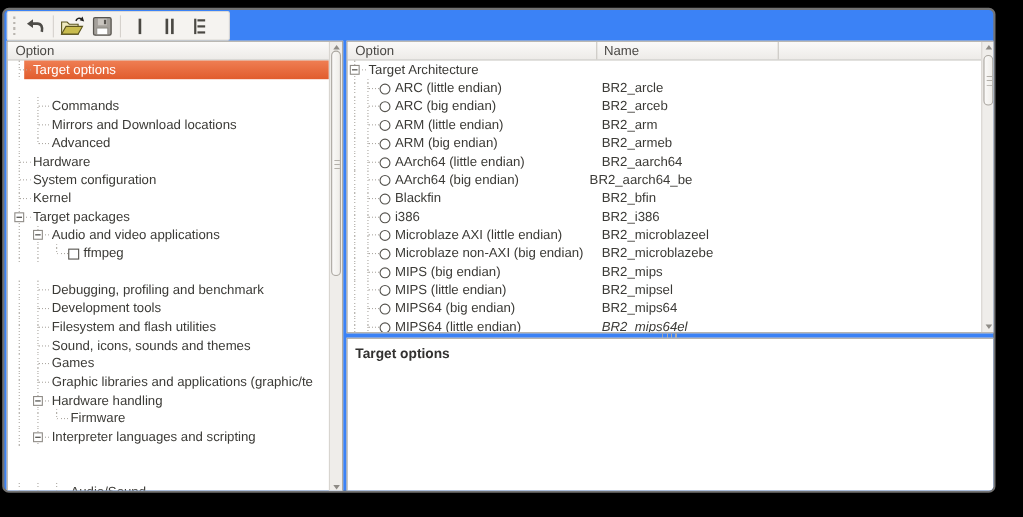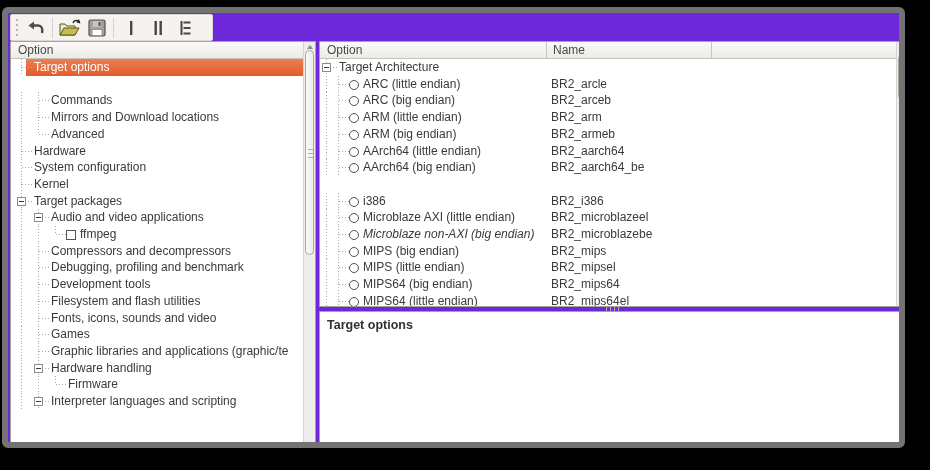--- a/index.html
+++ b/index.html
@@ -1,19 +1,19 @@
 <!DOCTYPE html>
 <html><head>
 <meta charset="utf-8">
 <style>
   * { margin:0; padding:0; box-sizing:border-box; }
   html,body { width:930px; height:470px; background:#000; overflow:hidden;
               font-family:"Liberation Sans", sans-serif; }
   #window { position:absolute; left:2px; top:7px; width:903px; height:441px;
-            background:#6d28d9; border:6px solid #737373; border-radius:6px; overflow:hidden; }
+            background:#3b82f6; border:2px solid #737373; border-radius:6px; overflow:hidden; }
 
   
   #toolbar { position:absolute; left:2px; top:1px; width:203px; height:27px;
              background:#F5F3F0; border:1px solid #DCD9D4; border-radius:2px;
              display:flex; align-items:center; }
   .tb-handle { width:8px; height:18px; margin-left:3px;
                background:repeating-linear-gradient(to bottom,#B9B5AF 0 2px,transparent 2px 5px);
                background-size:2px 100%; background-repeat:no-repeat; background-position:2px 0; }
   .tb-btn { width:27px; height:24px; display:flex; align-items:center; justify-content:center;
             background:transparent; border:none; cursor:pointer; }
@@ -205,27 +205,20 @@
           <span class="lbl" style="left: 40px;">Audio and video applications</span>
         </div>
         <div class="row" style="top: 184px; width: 292px; height: 16.7px;">
           <span class="vl" style="left: 10px; top: 0px; height: 100%;"></span>
           <span class="vl" style="left: 27px; top: 0px; height: 100%;"></span>
           <span class="vl" style="left: 44px; top: 0px; height: 50%;"></span>
           <span class="hs" style="left: 45px; width: 10px;"></span>
           <span class="ctl checkbox" style="left: 55px;"></span>
           <span class="lbl" style="left: 69px;">ffmpeg</span>
         </div>
-        <div class="row" style="top: 200.7px; width: 292px; height: 16.7px;">
-          <span class="vl" style="left: 10px; top: 0px; height: 100%;"></span>
-          <span class="vl" style="left: 27px; top: 0px; height: 50%;"></span>
-          <span class="vl" style="left: 27px; top: 50%; height: 50%;"></span>
-          <span class="hs" style="left: 28px; width: 10px;"></span>
-          <span class="lbl" style="left: 40px;">Compressors and decompressors</span>
-        </div>
         <div class="row" style="top: 217.4px; width: 292px; height: 16.7px;">
           <span class="vl" style="left: 10px; top: 0px; height: 100%;"></span>
           <span class="vl" style="left: 27px; top: 0px; height: 50%;"></span>
           <span class="vl" style="left: 27px; top: 50%; height: 50%;"></span>
           <span class="hs" style="left: 28px; width: 10px;"></span>
           <span class="lbl" style="left: 40px; text-align: right;">Debugging, profiling and benchmark</span>
         </div>
         <div class="row" style="top: 234.1px; width: 292px; height: 16.7px;">
           <span class="vl" style="left: 10px; top: 0px; height: 100%;"></span>
           <span class="vl" style="left: 27px; top: 0px; height: 50%;"></span>
@@ -238,21 +231,21 @@
           <span class="vl" style="left: 27px; top: 0px; height: 50%;"></span>
           <span class="vl" style="left: 27px; top: 50%; height: 50%;"></span>
           <span class="hs" style="left: 28px; width: 10px;"></span>
           <span class="lbl" style="left: 40px;">Filesystem and flash utilities</span>
         </div>
         <div class="row" style="top: 267.5px; width: 292px; height: 16.7px;">
           <span class="vl" style="left: 10px; top: 0px; height: 100%;"></span>
           <span class="vl" style="left: 27px; top: 0px; height: 50%;"></span>
           <span class="vl" style="left: 27px; top: 50%; height: 50%;"></span>
           <span class="hs" style="left: 28px; width: 10px;"></span>
-          <span class="lbl" style="left: 40px;">Fonts, icons, sounds and video</span>
+          <span class="lbl" style="left: 40px;">Sound, icons, sounds and themes</span>
         </div>
         <div class="row" style="top: 284.2px; width: 292px; height: 16.7px;">
           <span class="vl" style="left: 10px; top: 0px; height: 100%;"></span>
           <span class="vl" style="left: 27px; top: 0px; height: 50%;"></span>
           <span class="vl" style="left: 27px; top: 50%; height: 50%;"></span>
           <span class="hs" style="left: 28px; width: 10px;"></span>
           <span class="lbl" style="left: 40px;">Games</span>
         </div>
         <div class="row" style="top: 300.9px; width: 232px; height: 16.7px;">
           <span class="vl" style="left: 10px; top: 0px; height: 100%;"></span>
@@ -361,21 +354,30 @@
           <span class="lbl" style="left: 43px;">AArch64 (little endian)</span>
           <span class="nm" style="left: 231px;">BR2_aarch64</span>
         </div>
         <div class="row" style="top: 117.2px; width: 576px; height: 16.7px;">
           <span class="vl" style="left: 6px; top: 0px; height: 100%;"></span>
           <span class="vl" style="left: 18px; top: 0px; height: 50%;"></span>
           <span class="vl" style="left: 18px; top: 50%; height: 50%;"></span>
           <span class="hs" style="left: 19px; width: 10px;"></span>
           <span class="ctl radio" style="left: 29px;"></span>
           <span class="lbl" style="left: 43px;">AArch64 (big endian)</span>
-          <span class="nm" style="left: 231px;">BR2_aarch64_be</span>
+          <span class="nm" style="left: 220px;">BR2_aarch64_be</span>
+        </div>
+        <div class="row" style="top: 133.9px; width: 576px; height: 16.7px;">
+          <span class="vl" style="left: 6px; top: 0px; height: 100%;"></span>
+          <span class="vl" style="left: 18px; top: 0px; height: 50%;"></span>
+          <span class="vl" style="left: 18px; top: 50%; height: 50%;"></span>
+          <span class="hs" style="left: 19px; width: 10px;"></span>
+          <span class="ctl radio" style="left: 29px;"></span>
+          <span class="lbl" style="left: 43px;">Blackfin</span>
+          <span class="nm" style="left: 231px;">BR2_bfin</span>
         </div>
         <div class="row" style="top: 150.6px; width: 576px; height: 16.7px;">
           <span class="vl" style="left: 6px; top: 0px; height: 100%;"></span>
           <span class="vl" style="left: 18px; top: 0px; height: 50%;"></span>
           <span class="vl" style="left: 18px; top: 50%; height: 50%;"></span>
           <span class="hs" style="left: 19px; width: 10px;"></span>
           <span class="ctl radio" style="left: 29px;"></span>
           <span class="lbl" style="left: 43px;">i386</span>
           <span class="nm" style="left: 231px;">BR2_i386</span>
         </div>
@@ -387,21 +389,21 @@
           <span class="ctl radio" style="left: 29px;"></span>
           <span class="lbl" style="left: 43px;">Microblaze AXI (little endian)</span>
           <span class="nm" style="left: 231px;">BR2_microblazeel</span>
         </div>
         <div class="row" style="top: 184px; width: 576px; height: 16.7px;">
           <span class="vl" style="left: 6px; top: 0px; height: 100%;"></span>
           <span class="vl" style="left: 18px; top: 0px; height: 50%;"></span>
           <span class="vl" style="left: 18px; top: 50%; height: 50%;"></span>
           <span class="hs" style="left: 19px; width: 10px;"></span>
           <span class="ctl radio" style="left: 29px;"></span>
-          <span class="lbl" style="left: 43px; font-style: italic;">Microblaze non-AXI (big endian)</span>
+          <span class="lbl" style="left: 43px;">Microblaze non-AXI (big endian)</span>
           <span class="nm" style="left: 231px;">BR2_microblazebe</span>
         </div>
         <div class="row" style="top: 200.7px; width: 576px; height: 16.7px;">
           <span class="vl" style="left: 6px; top: 0px; height: 100%;"></span>
           <span class="vl" style="left: 18px; top: 0px; height: 50%;"></span>
           <span class="vl" style="left: 18px; top: 50%; height: 50%;"></span>
           <span class="hs" style="left: 19px; width: 10px;"></span>
           <span class="ctl radio" style="left: 29px;"></span>
           <span class="lbl" style="left: 43px;">MIPS (big endian)</span>
           <span class="nm" style="left: 231px;">BR2_mips</span>
@@ -424,21 +426,21 @@
           <span class="lbl" style="left: 43px;">MIPS64 (big endian)</span>
           <span class="nm" style="left: 231px;">BR2_mips64</span>
         </div>
         <div class="row" style="top: 250.8px; width: 576px; height: 16.7px;">
           <span class="vl" style="left: 6px; top: 0px; height: 100%;"></span>
           <span class="vl" style="left: 18px; top: 0px; height: 50%;"></span>
           <span class="vl" style="left: 18px; top: 50%; height: 50%;"></span>
           <span class="hs" style="left: 19px; width: 10px;"></span>
           <span class="ctl radio" style="left: 29px;"></span>
           <span class="lbl" style="left: 43px;">MIPS64 (little endian)</span>
-          <span class="nm" style="left: 231px;">BR2_mips64el</span>
+          <span class="nm" style="left: 231px; font-style: italic;">BR2_mips64el</span>
         </div>
       </div>
     <div class="sb">
       <div class="arr up"></div>
       <div class="thumb" id="right-thumb" style="top: 12px; height: 46px;"></div>
       <div class="arr down"></div>
     </div>
   </div>
 
   <div id="hsplit">

